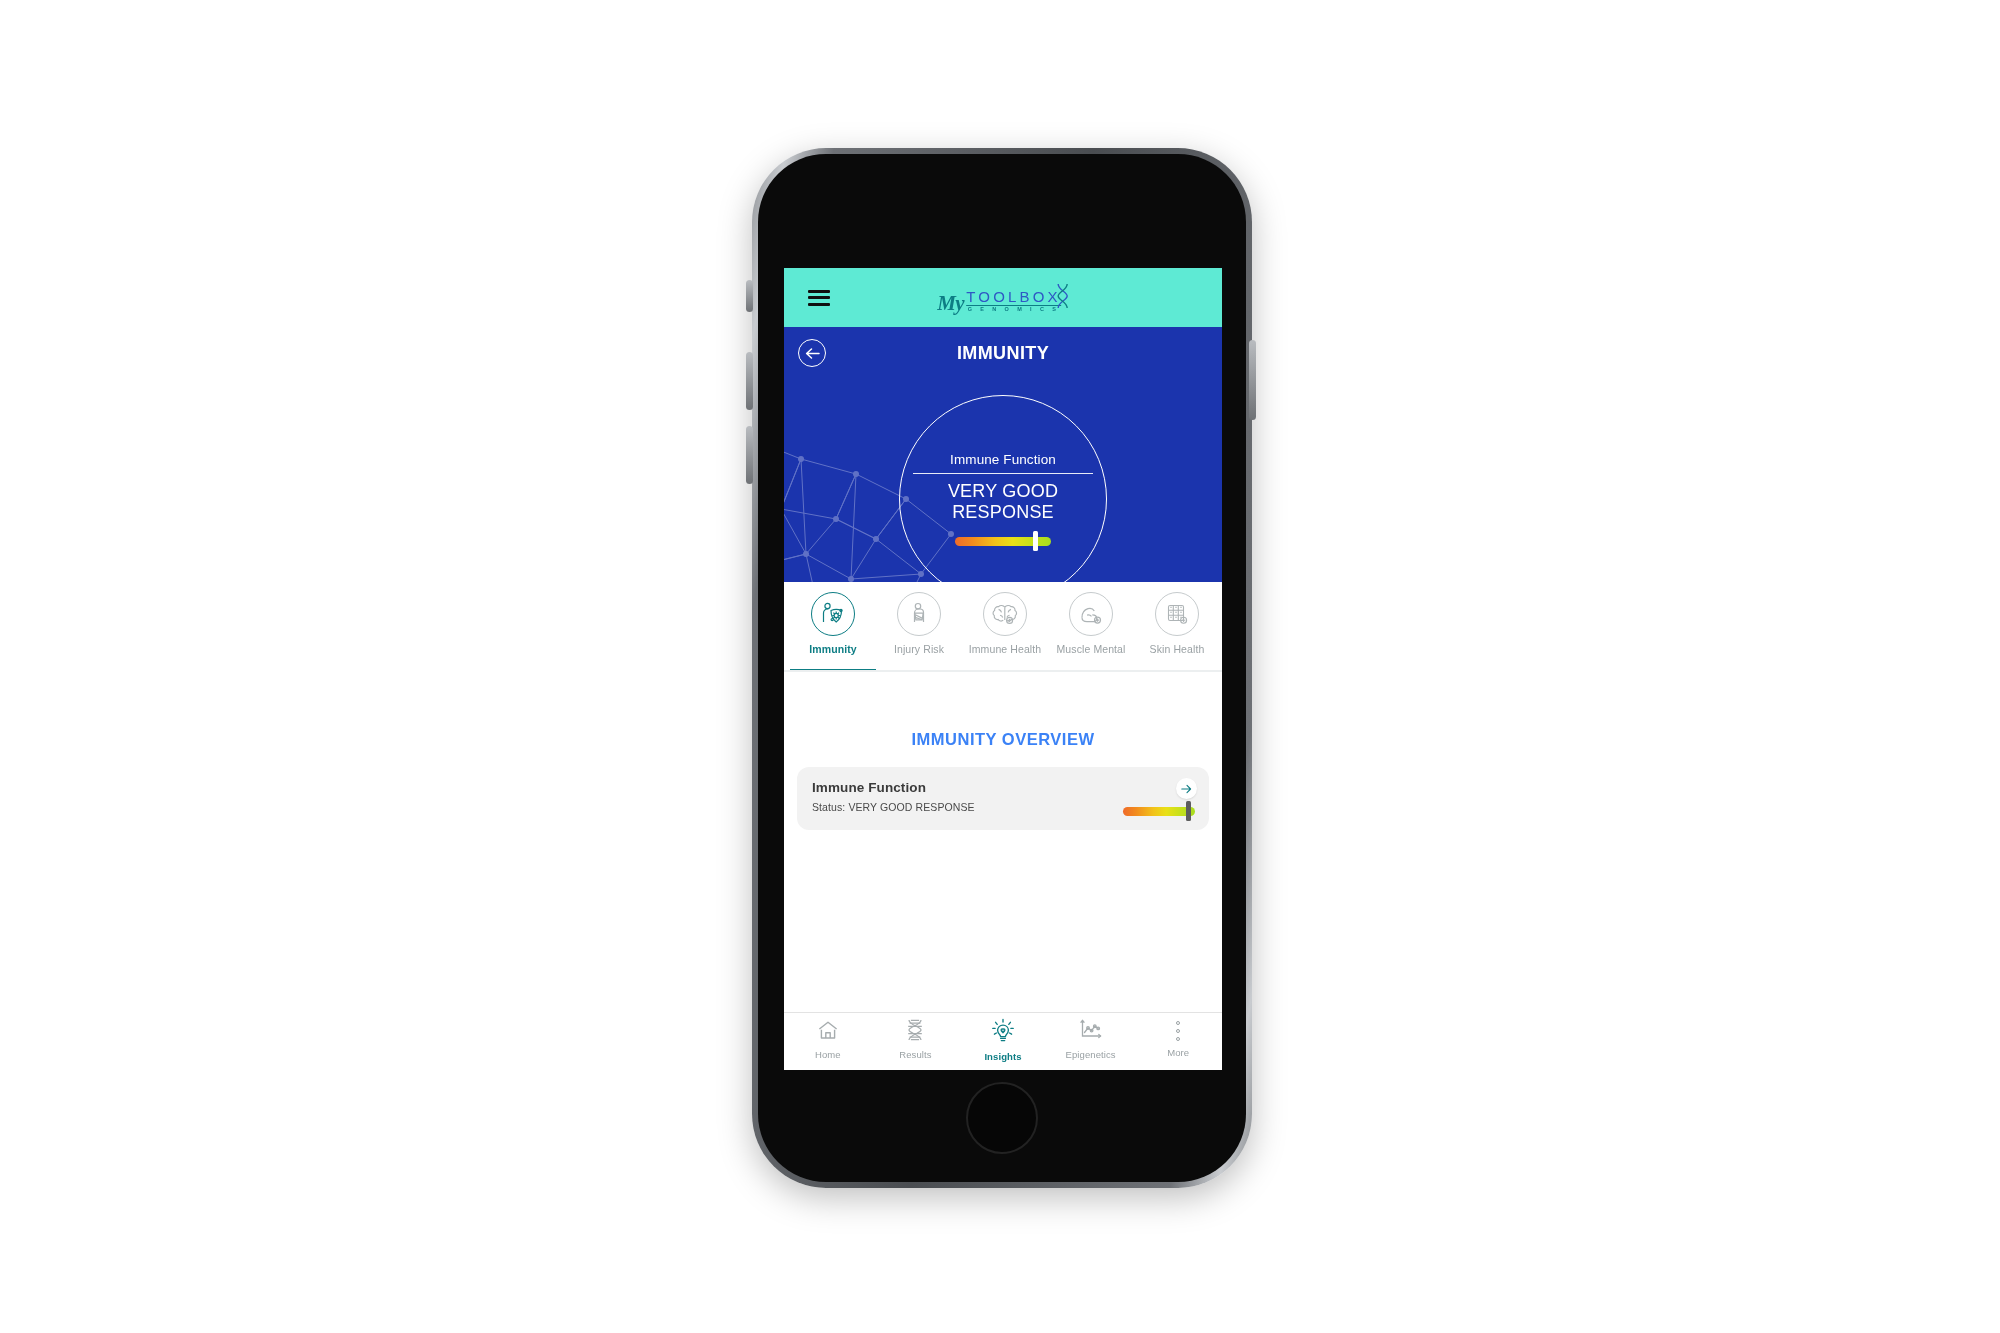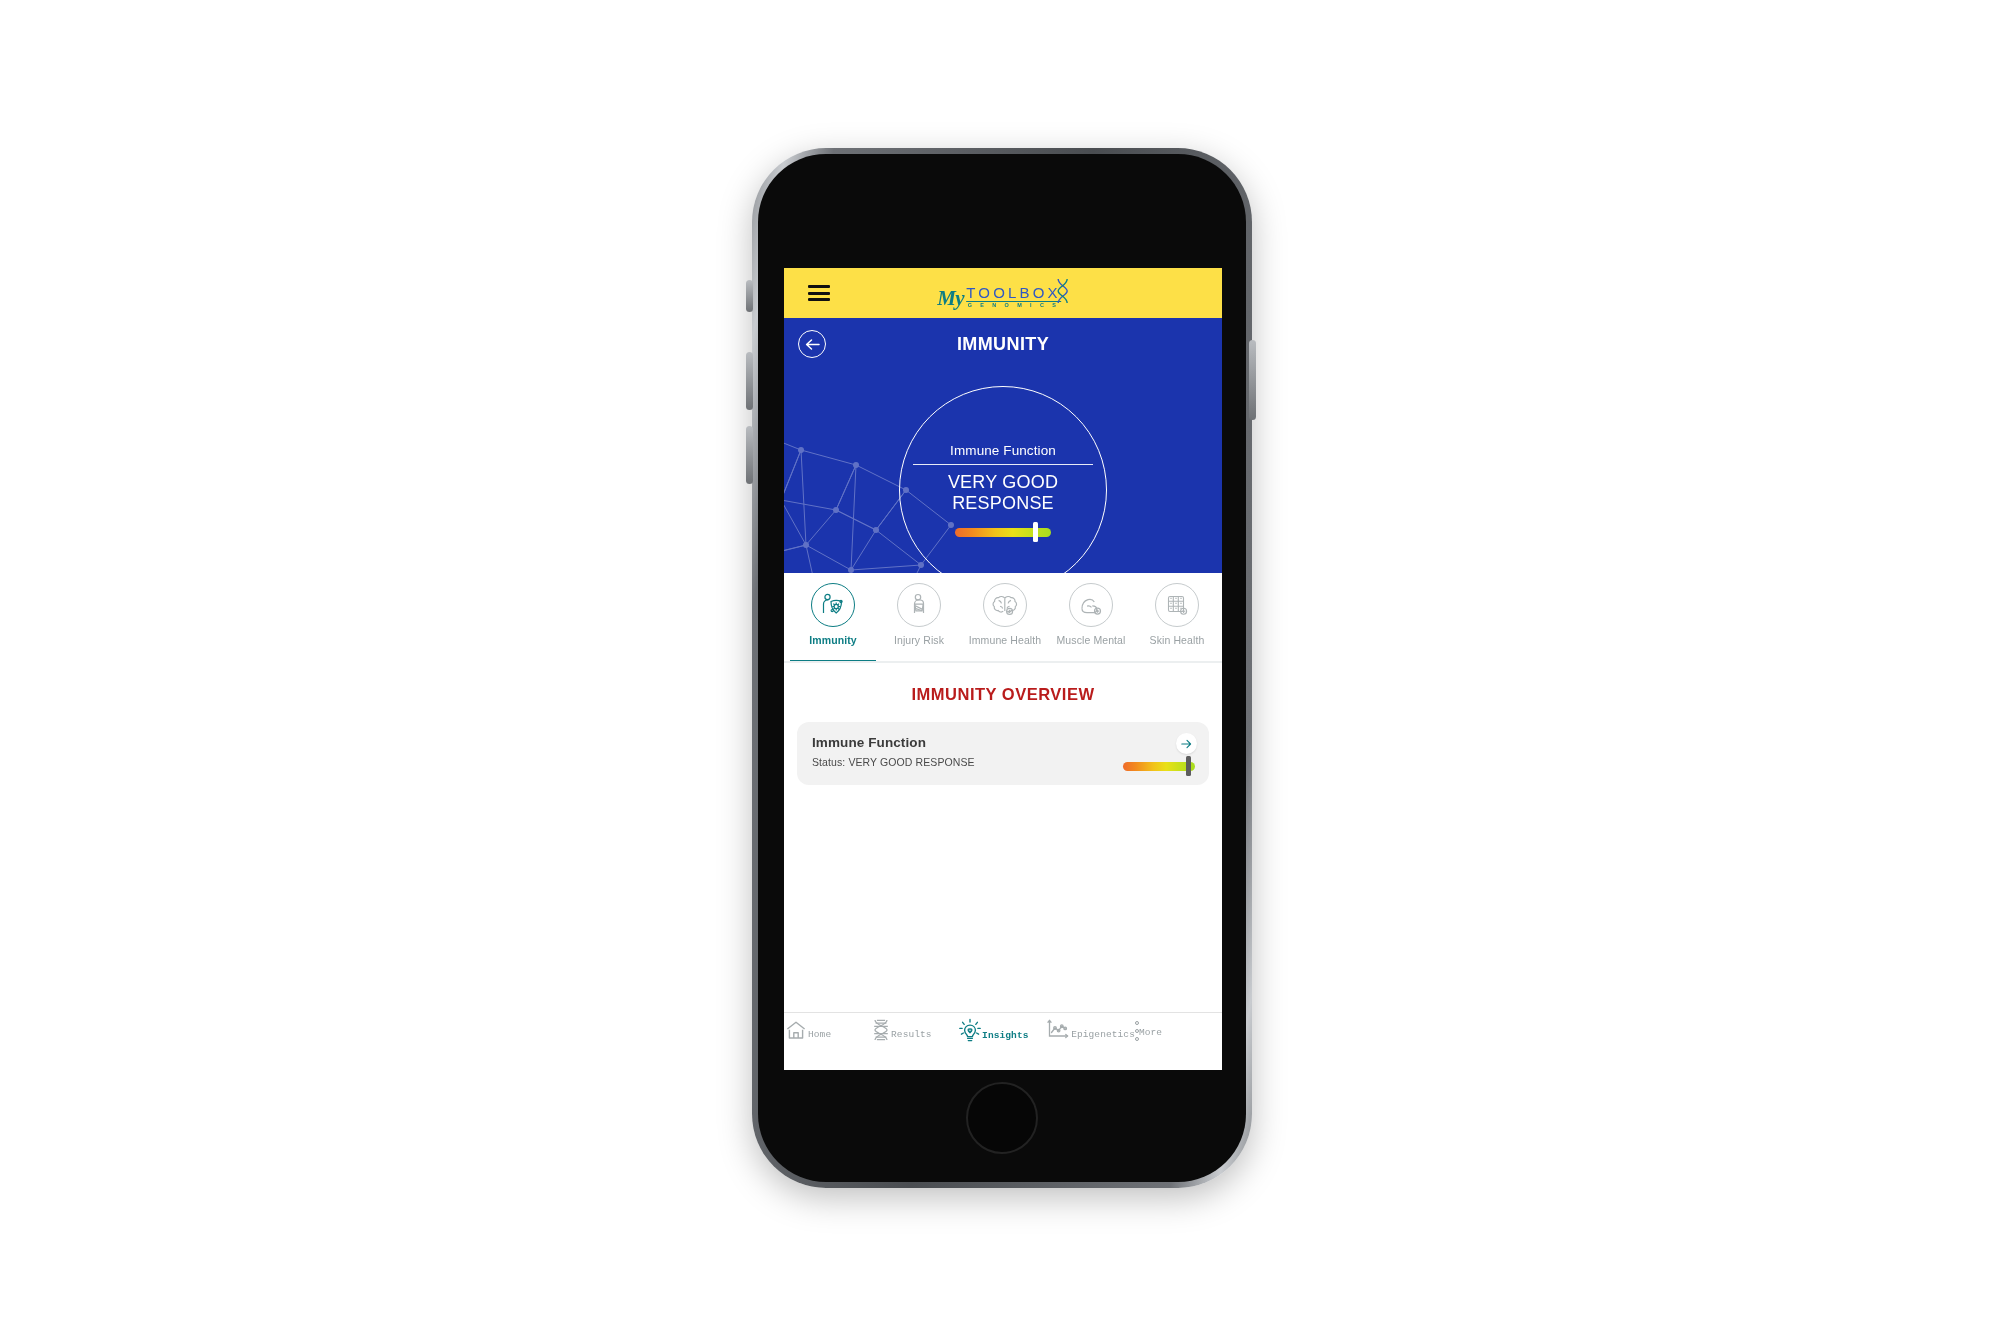--- a/index.html
+++ b/index.html
@@ -45,21 +45,21 @@
   
   .screen {
     position: absolute;
     left: 784px; top: 268px;
     width: 438px; height: 802px;
     background: #ffffff;
     overflow: hidden;
   }
 
   
-  .appbar { height: 50px; background:#fde047; display:flex; align-items:center; position:relative; }
+  .appbar { height: 59px; background:#5eead4; display:flex; align-items:center; position:relative; }
   .hamburger { position:absolute; left:24px; top:50%; transform:translateY(-50%);
     width:22px; height:16px; display:flex; flex-direction:column; justify-content:space-between; cursor:pointer; }
   .hamburger i { display:block; height:3px; background:#101010; border-radius:1px; }
   .logo { position:absolute; left:50%; top:50%; transform:translate(-50%,-50%);
     display:flex; align-items:flex-end; gap:2px; }
   .logo-my { font-family:"Liberation Serif", serif; font-style:italic; font-weight:700;
     font-size:21px; color:#0d7d84; letter-spacing:-.5px; line-height:.9; }
   .logo-stack { display:flex; flex-direction:column; align-items:center; }
   .logo-toolbox { font-size:15px; letter-spacing:3.2px; color:#2f58c4; font-weight:400; line-height:1; }
   .logo-rule { width:100%; height:1px; background:#0d7d84; margin:1px 0 1px 0; }
@@ -95,36 +95,36 @@
   .tab { width:86px; flex:0 0 86px; display:flex; flex-direction:column; align-items:center;
     padding-top:10px; cursor:pointer; }
   .tab .ring { width:44px; height:44px; border-radius:50%; border:1.4px solid #c6cbcd;
     display:flex; align-items:center; justify-content:center; }
   .tab .tlabel { margin-top:7px; font-size:10.5px; color:#9aa1a4; letter-spacing:.1px; white-space:nowrap; }
   .tab.active .ring { border-color:#0d7d84; border-width:1.8px; }
   .tab.active .tlabel { color:#0d7d84; font-weight:700; }
   .tab-underline { position:absolute; left:6px; bottom:-2px; width:86px; height:3px; background:#0d7d84; }
 
   
-  .overview-title { text-align:center; color:#b91c1c; font-size:16.5px; font-weight:700;
-    letter-spacing:.5px; padding:22px 0 18px 0; }
+  .overview-title { text-align:center; color:#3b82f6; font-size:16.5px; font-weight:700;
+    letter-spacing:.5px; padding:22px 0 18px 0;margin-top:36px; }
   .cards { padding:0 13px; display:flex; flex-direction:column; gap:13px; }
   .card { position:relative; background:#f2f2f2; border-radius:12px; padding:13px 15px 15px 15px; min-height:63px; }
   .card-title { font-size:13.5px; font-weight:700; color:#3b3b3b; letter-spacing:.1px; padding-right:38px; }
   .card-status { font-size:10.5px; color:#4a4a4a; margin-top:6px; letter-spacing:.1px; }
   .card-arrow { position:absolute; right:12px; top:11px; width:21px; height:21px; border-radius:50%;
     background:#fff; display:flex; align-items:center; justify-content:center; cursor:pointer;
     box-shadow:0 1px 2px rgba(0,0,0,.10); }
   .card-meter { position:absolute; right:14px; bottom:14px; width:72px; }
   .card-meter .pin { background:#5d5d5d; }
 
   
   .bottomnav { position:absolute; left:0; right:0; bottom:0; height:58px; background:#fff;
     border-top:1px solid #e3e3e3; display:flex; align-items:flex-start; padding-top:5px; }
-  .nav { flex:1; display:flex; flex-direction:row; align-items:center; cursor:pointer;font-family:Liberation Mono, monospace; }
+  .nav { flex:1; display:flex; flex-direction:column; align-items:center; cursor:pointer; }
   .nav .nlabel { font-size:9.5px; color:#9aa1a4; margin-top:3px; letter-spacing:.1px; }
   .nav.active .nlabel { color:#0d7d84; font-weight:700; }
   .dots { display:flex; flex-direction:column; gap:4px; align-items:center; height:26px; justify-content:center; }
   .dots span { width:4px; height:4px; border-radius:50%; border:1px solid #9aa1a4; display:block; }
 </style>
 </head>
 <body>
 
 <div class="stage">
 

